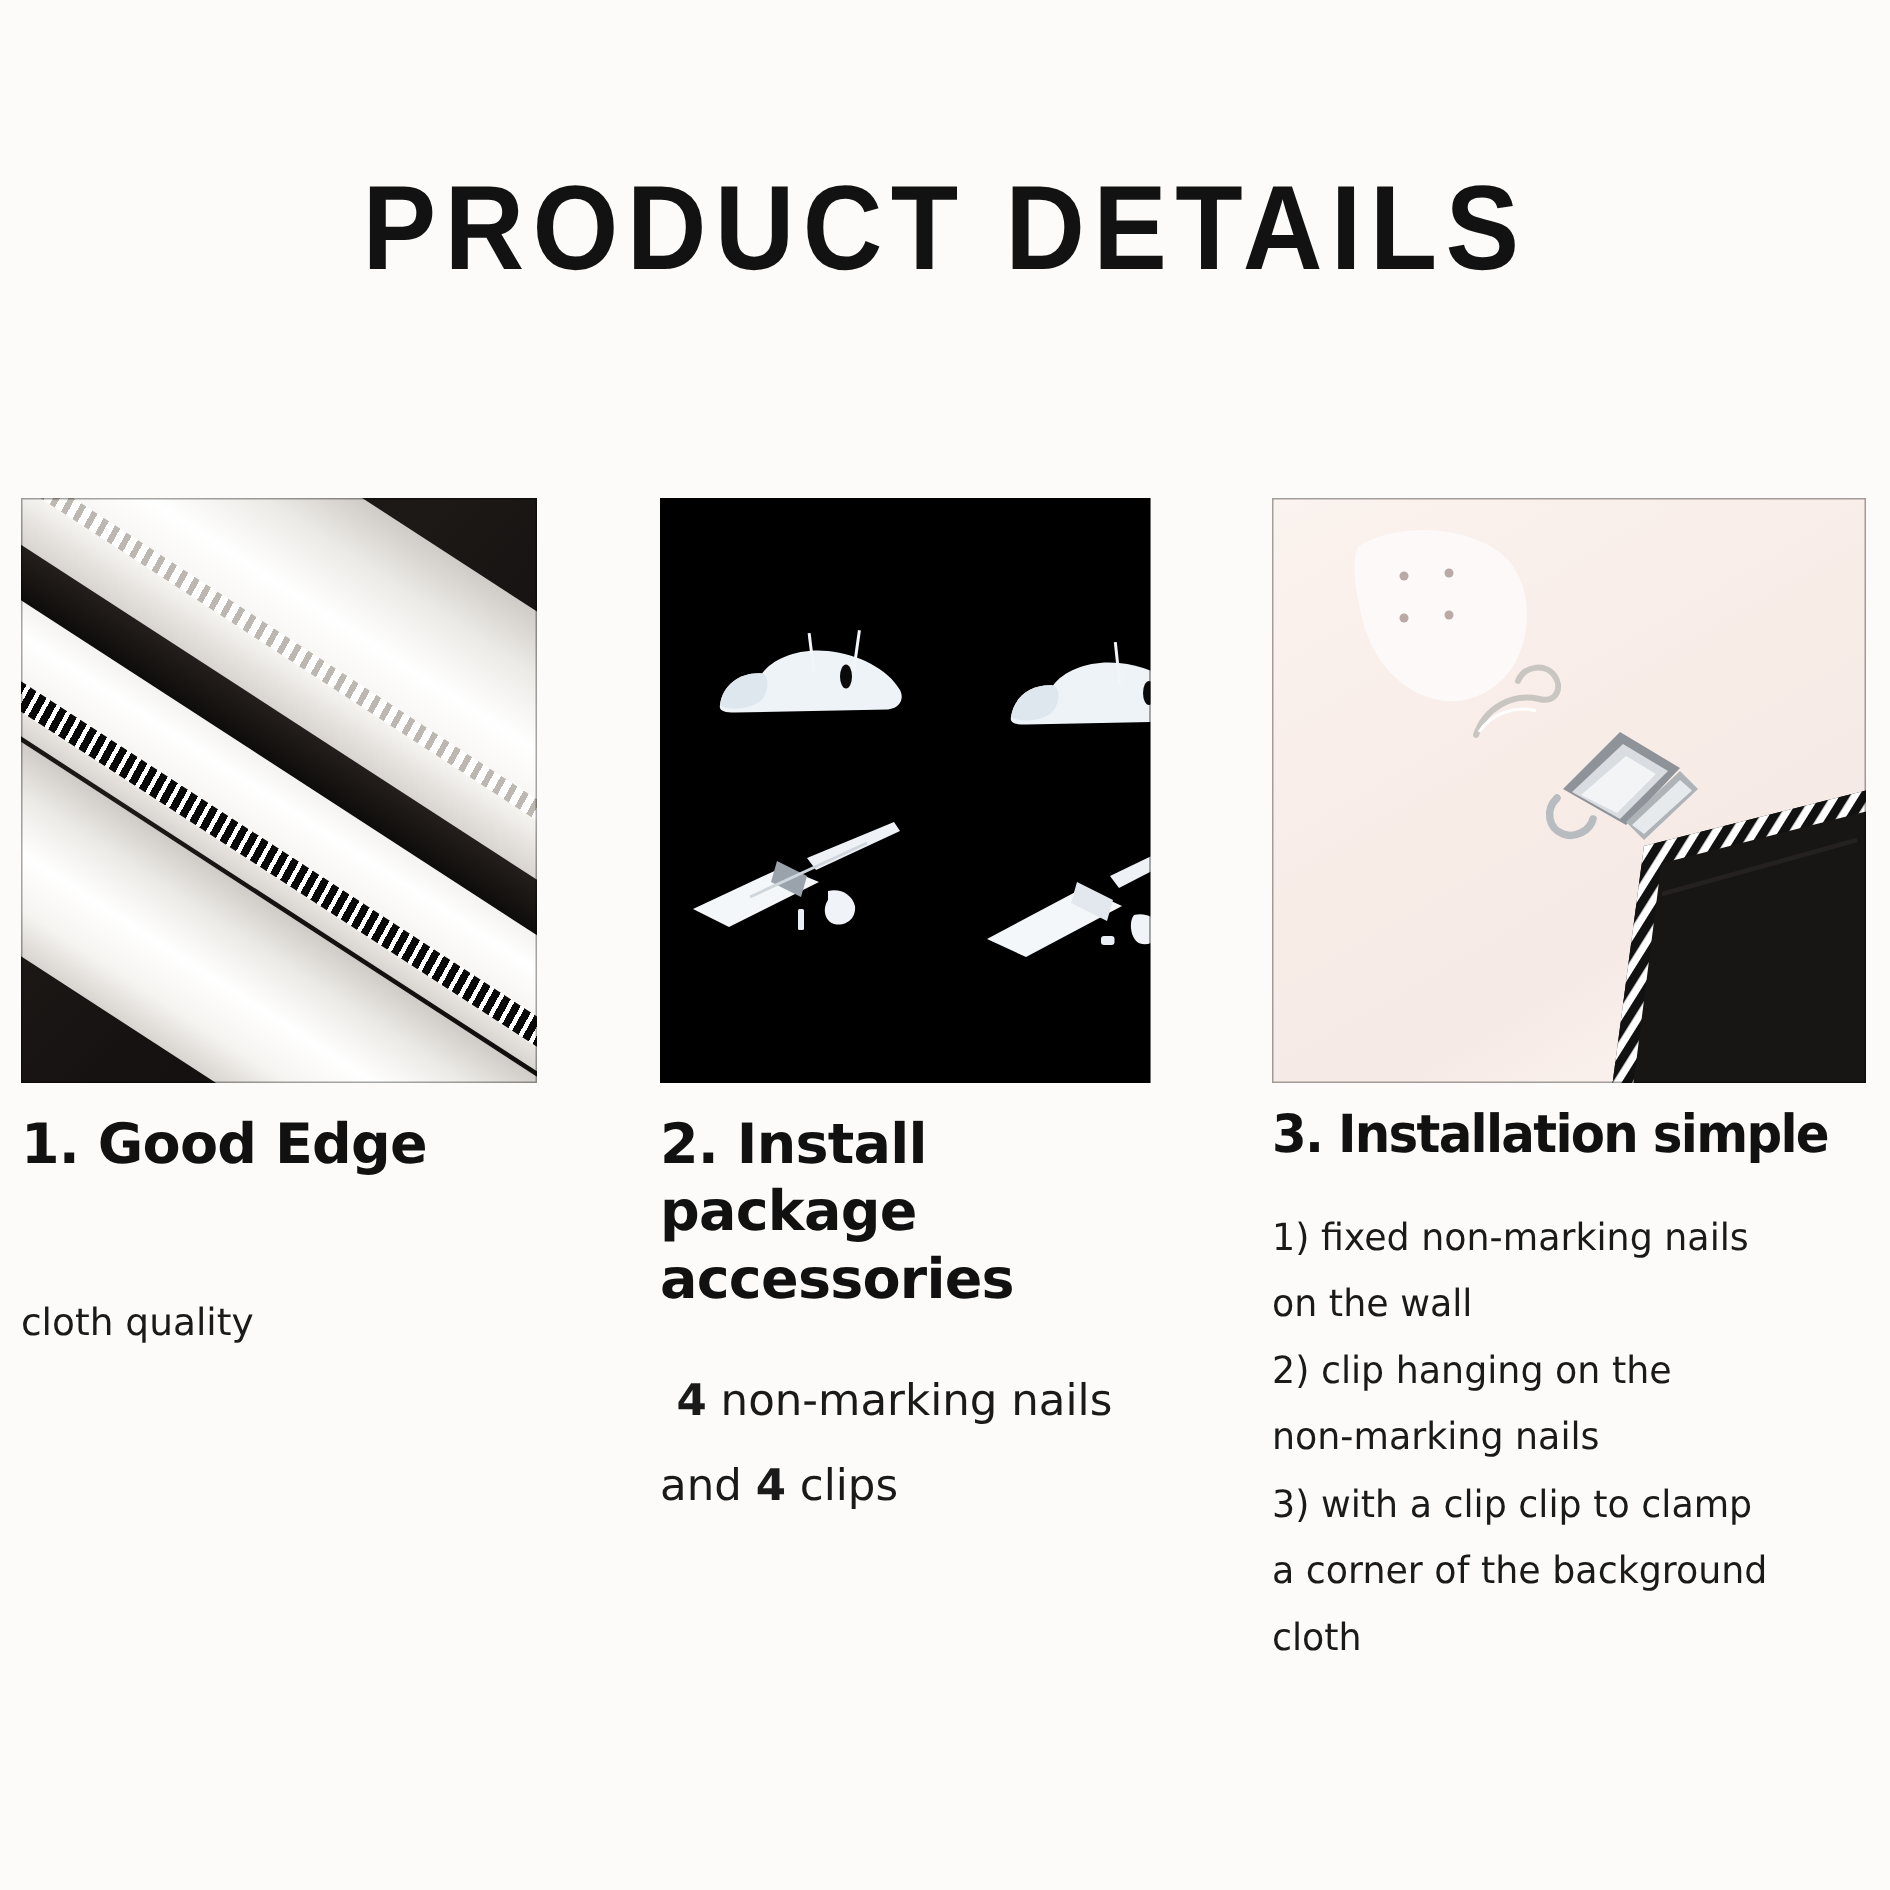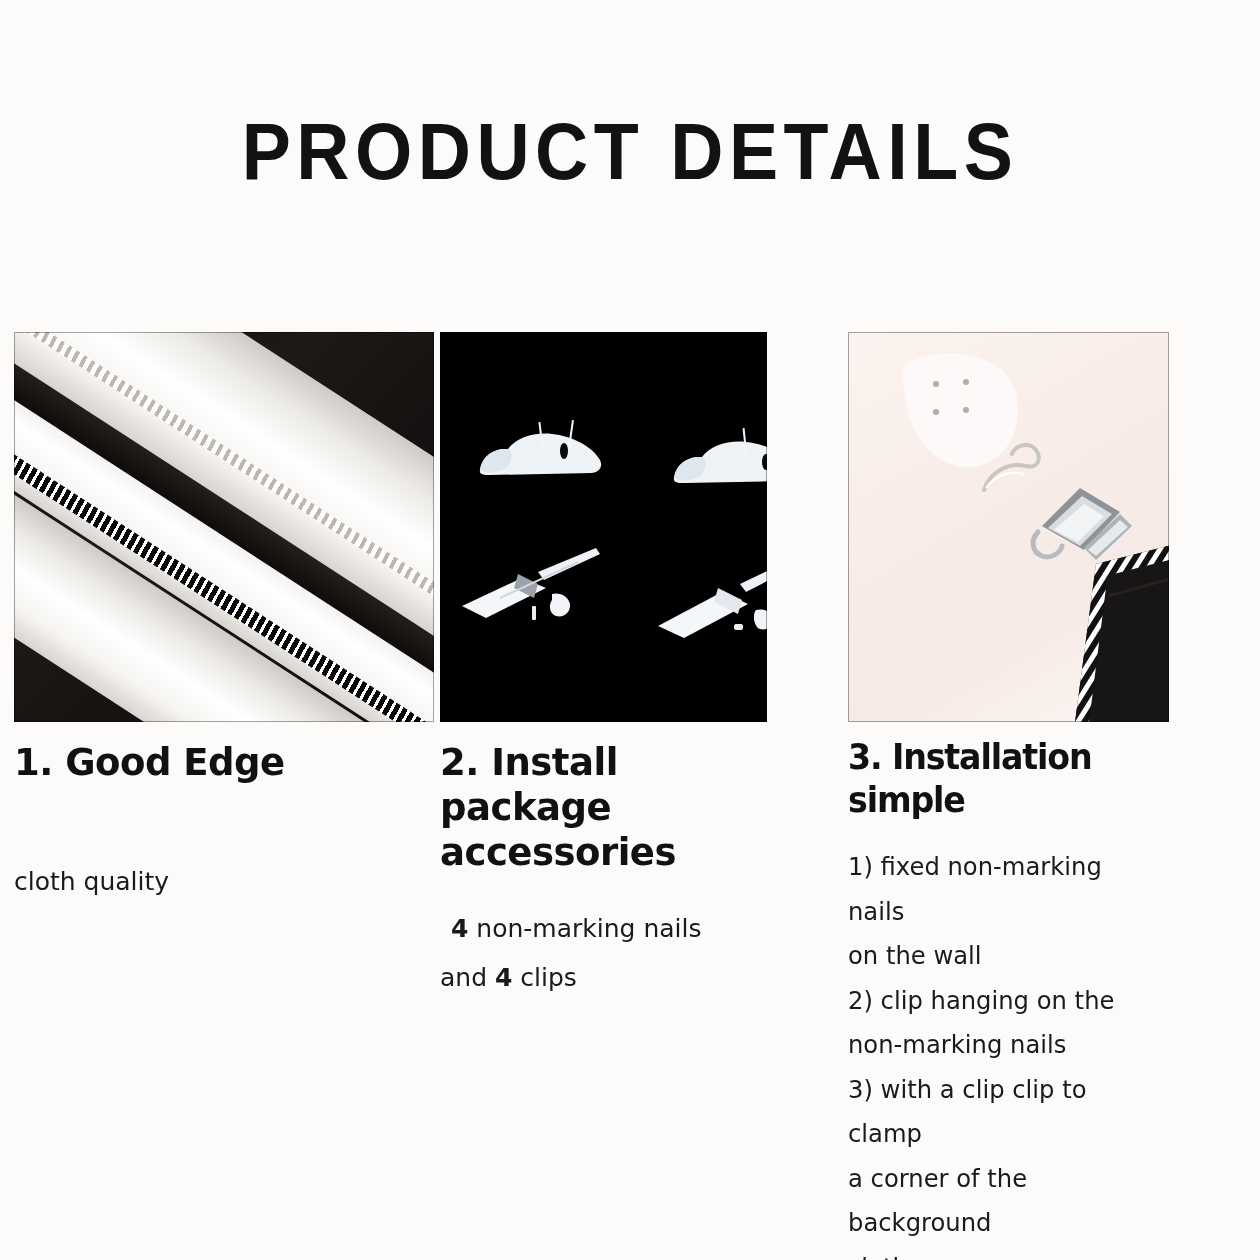--- a/index.html
+++ b/index.html
@@ -37,23 +37,23 @@
   .columns {
     position: absolute;
     left: 0;
     top: 332px;
     width: 1260px;
   }
   .col {
     position: absolute;
     top: 0;
   }
-  .col-1 { left: 14px;  width: 420px; }
+  .col-1 { left: 14px;  width: 344px; }
   .col-2 { left: 440px; width: 327px; }
-  .col-3 { left: 848px; width: 321px; }
+  .col-3 { left: 848px; width: 396px; }
 
   .panel {
     position: relative;
     width: 100%;
     height: 390px;
     overflow: hidden;
     background: #0a0a0a;
   }
 
   
@@ -150,21 +150,21 @@
   .h-2 { font-size: 37px; letter-spacing: -0.5px; }
   .h-3 { font-size: 35px; letter-spacing: -1.2px; transform: scaleX(0.95); transform-origin: left center; }
 
   .body-text {
     font-family: "DejaVu Sans", sans-serif;
     font-weight: normal;
     color: #1a1a1a;
     margin: 0;
   }
   .b-1 { font-size: 25px; line-height: 1.85; }
-  .b-2 { font-size: 25px; line-height: 1.95; }
+  .b-2 { font-size: 29px; line-height: 1.95; }
   .b-3 { font-size: 25px; line-height: 1.78; transform: scaleX(0.97); transform-origin: left center; }
 
   .b-indent { display: inline-block; padding-left: 11px; }
   .num-strong { font-weight: bold; }
 
   .cap-1 { top: 408px; }
   .cap-2 { top: 408px; }
   .cap-3 { top: 404px; }
 
   .body-1 { margin-top: 28px; }

